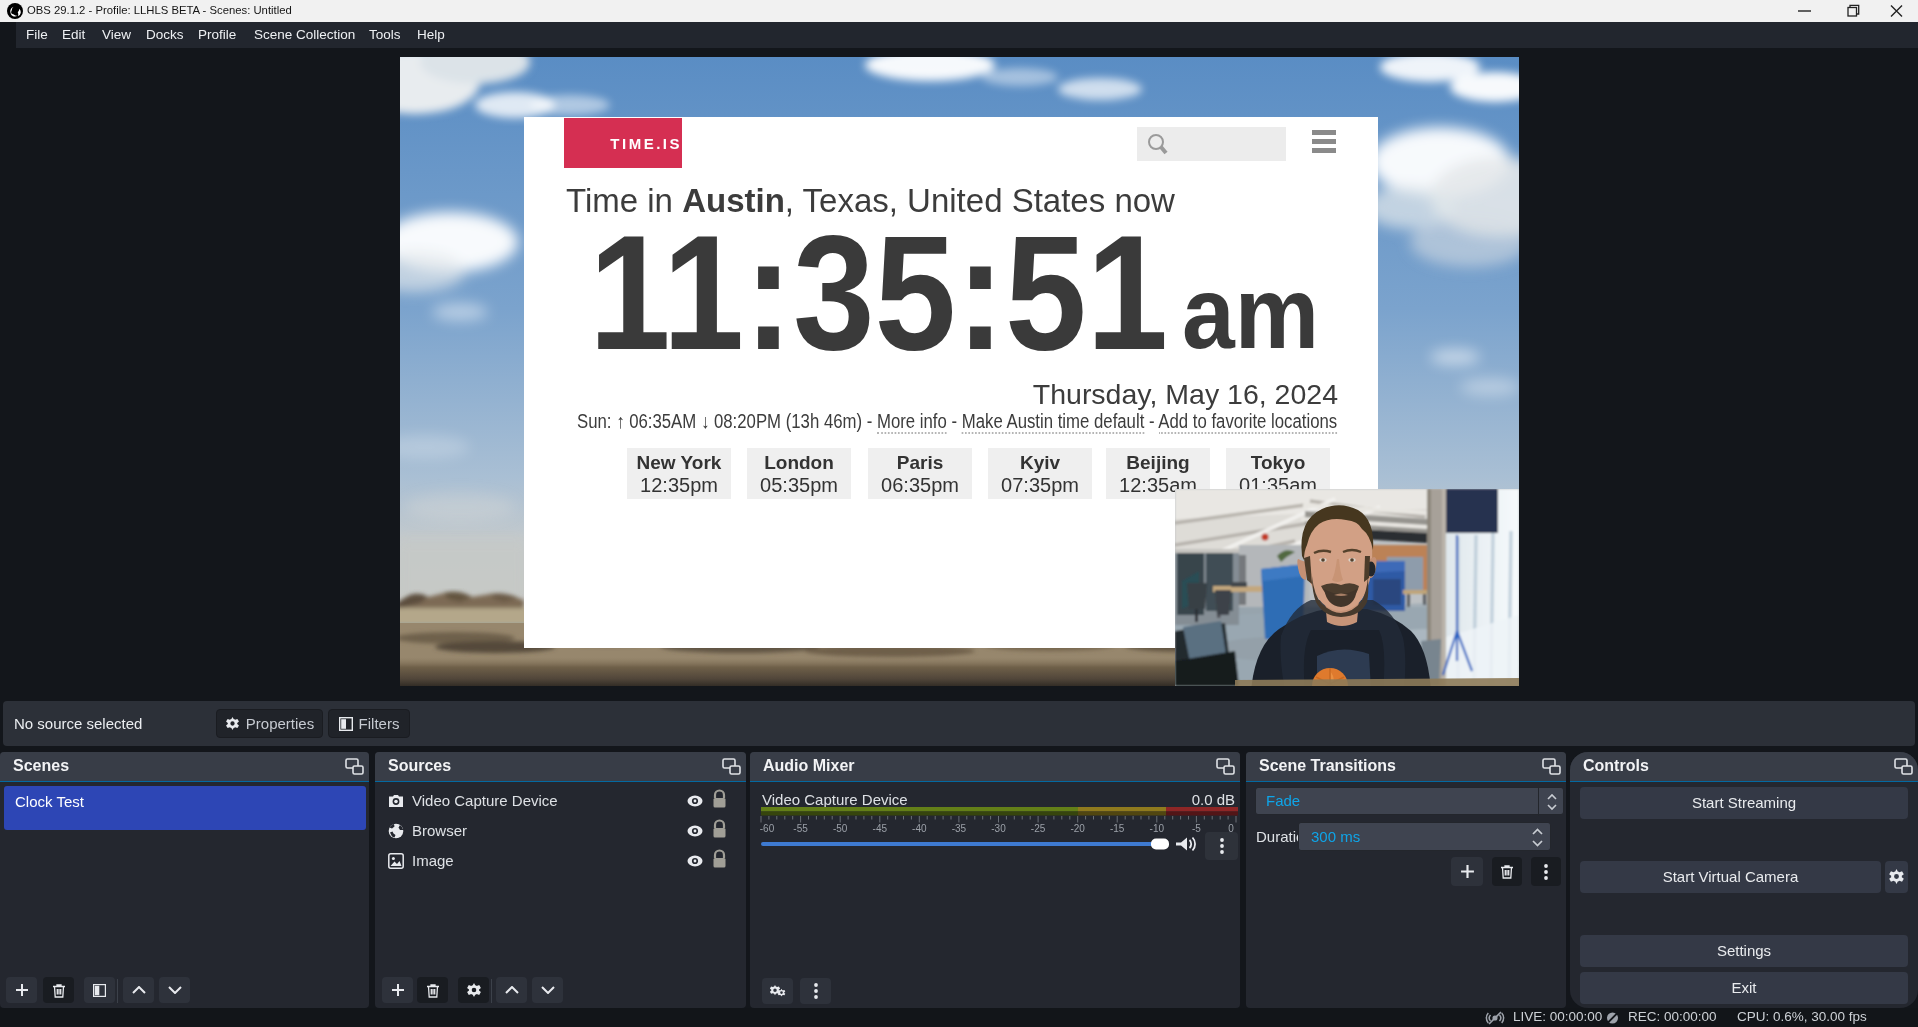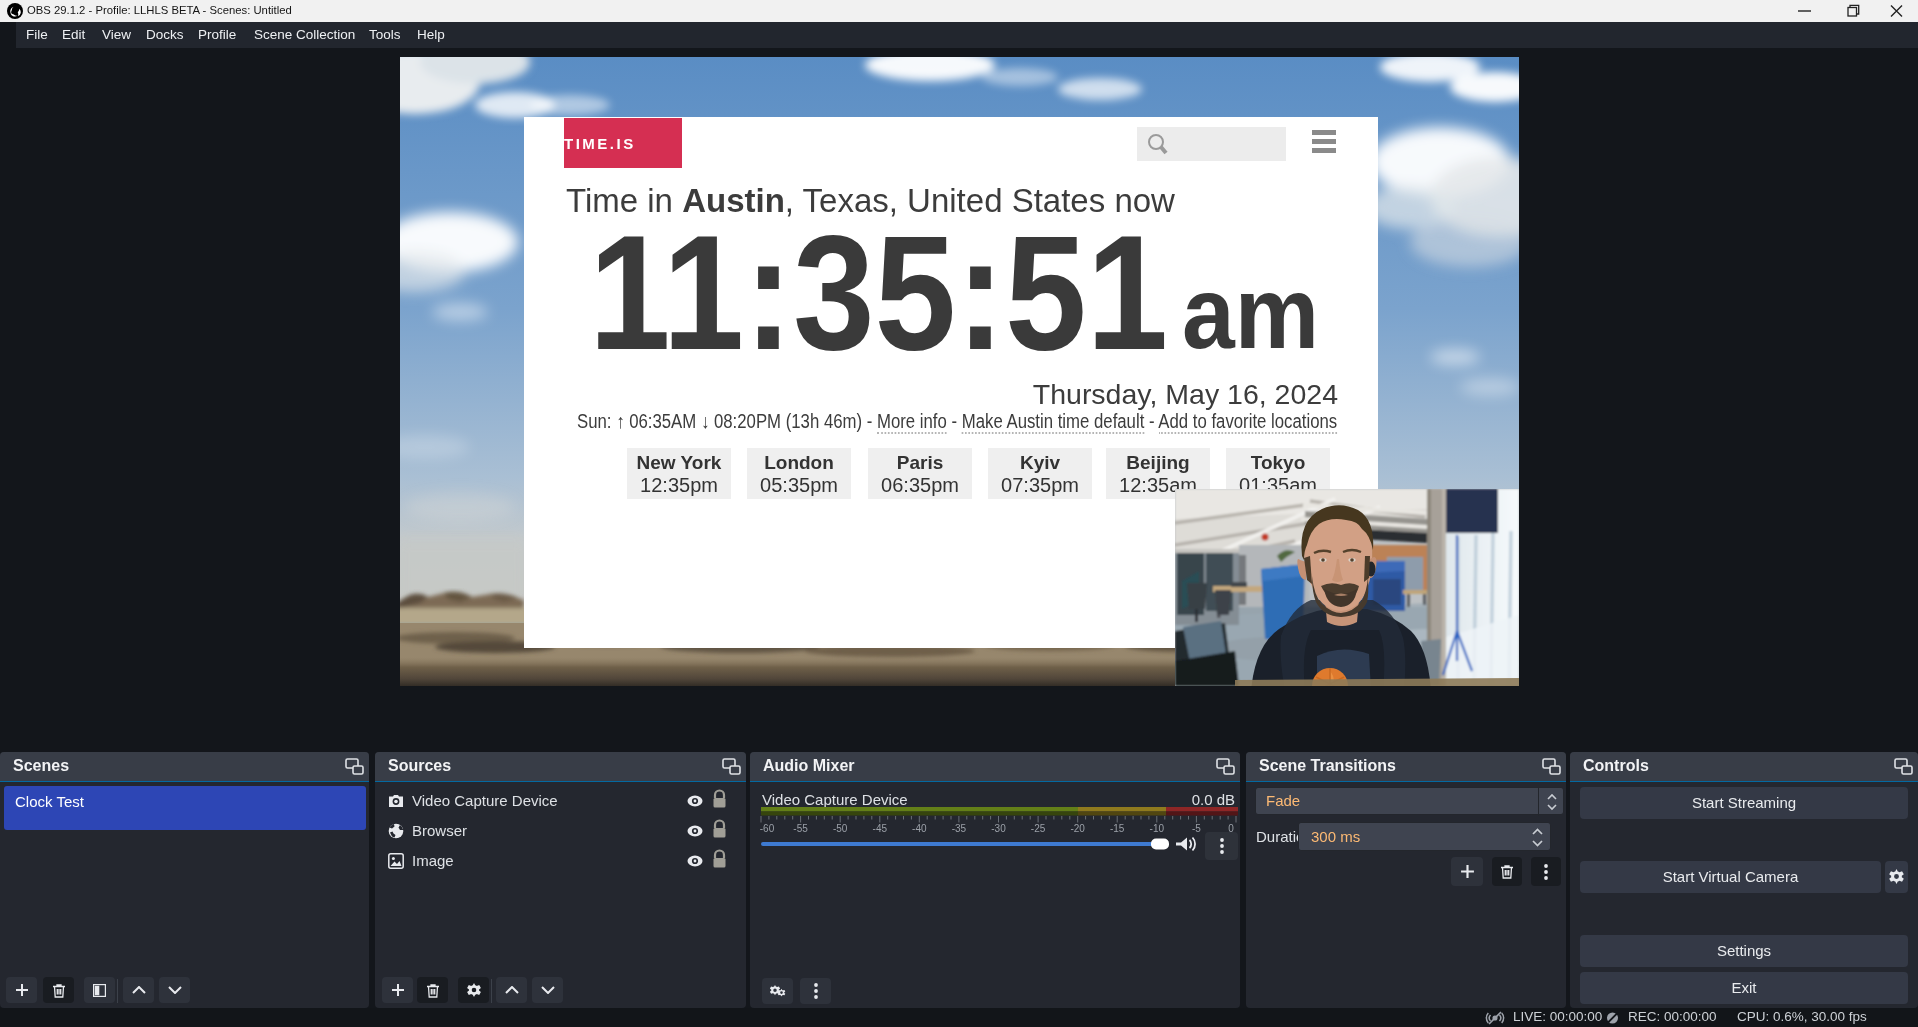--- a/index.html
+++ b/index.html
@@ -12,21 +12,21 @@
 #titletext { position:absolute; left:27px; top:4px; font-size:11.3px; color:#151515; }
 .winbtn { position:absolute; top:0; width:45px; height:22px; color:#222; }
 
 
 #menubar { position:absolute; left:16px; top:22px; width:1918px; height:26px; background:#22262e; }
 .menuitem { position:absolute; top:5px; font-size:13.5px; color:#eef0f3; }
 
 
 #preview { position:absolute; left:400px; top:57px; width:1119px; height:629px; overflow:hidden; background:#6f9cc9; }
 #webpage { position:absolute; left:124px; top:60px; width:854px; height:531px; background:#fff; color:#333; }
-#timeisbox { position:absolute; left:40px; top:1px; width:118px; height:50px; background:#d52f52; display:flex; align-items:center; justify-content:flex-start; }
+#timeisbox { position:absolute; left:40px; top:1px; width:118px; height:50px; background:#d52f52; display:flex; align-items:center; justify-content:flex-end; }
 #timeisbox span { color:#fff; font-weight:bold; font-size:15px; letter-spacing:2.5px; }
 #searchbox { position:absolute; left:613px; top:10px; width:149px; height:34px; background:#ececec; }
 #h1line { position:absolute; left:42px; top:65px; font-size:33px; color:#3c3c3c; }
 #digits { position:absolute; left:65px; top:82px; font-size:163px; font-weight:bold; color:#3a3a3a; transform:scaleX(0.9); transform-origin:0 0; white-space:nowrap; }
 #ampm { position:absolute; left:658px; top:138px; font-size:102px; font-weight:bold; color:#3a3a3a; transform:scaleX(0.93); transform-origin:0 0; }
 #dateline { position:absolute; right:40px; top:261px; font-size:28.5px; color:#3c3c3c; }
 #sunline { position:absolute; left:53px; top:293px; font-size:20px; color:#3c3c3c; white-space:nowrap; transform:scaleX(0.838); transform-origin:0 50%; }
 .ulink { border-bottom:2px dotted #b5b5b5; }
 .citybox { position:absolute; top:331px; width:104px; height:51px; background:#efefef; text-align:center; }
 .citybox .cn { font-weight:bold; font-size:19px; color:#333; margin-top:4px; }
@@ -55,24 +55,24 @@
 .srow { position:absolute; left:0; width:371px; height:30px; }
 .srow .stxt { position:absolute; left:37px; top:6px; font-size:15px; color:#dee1e5; }
 
 
 #mixer { left:750px; width:490px; }
 #mixname { position:absolute; left:12px; top:39px; font-size:15px; color:#dee1e5; }
 #mixdb { position:absolute; right:5px; top:39px; font-size:15px; color:#dee1e5; }
 
 
 #transitions { left:1246px; width:320px; }
-.combo { position:absolute; background:#3f4450; border:1px solid #23262c; border-radius:3px; color:#fdba74; font-size:15px; }
-
-
-#controls { left:1570px; width:348px; }
+.combo { position:absolute; background:#3f4450; border:1px solid #23262c; border-radius:3px; color:#0ea5e9; font-size:15px; }
+
+
+#controls { left:1570px; width:348px;border-radius:18px; }
 .cbtn { position:absolute; left:10px; width:328px; height:32px; background:#343946; border-radius:4px; color:#e9ebee; font-size:15px; text-align:center; line-height:32px; }
 
 
 #statusbar { position:absolute; left:0; top:1008px; width:1918px; height:19px; background:#121519; }
 #statusbar span { position:absolute; top:1px; font-size:13.5px; color:#cdd1d6; }
 </style>
 </head>
 <body>
 <div id="root">
 
@@ -366,20 +366,36 @@
         <path d="M162 65 Q160 80 157 86 Q162 90 168 86 Q165 78 164 65 Z" fill="#c28c6b" opacity="0.6"></path>
         <path d="M137 82 Q139 102 147 110 Q157 119 166 119 Q178 118 186 108 Q192 98 193 82 Q194 100 192 108 Q186 122 166 123 Q148 122 141 108 Q137 98 137 82 Z" fill="#463a2d"></path>
         <path d="M146 92 Q156 87 166 91 Q176 87 184 92 Q182 101 176 103 Q166 99 157 103 Q150 101 146 92 Z" fill="#4c3d2e"></path>
         <path d="M149 95 Q166 105 182 95 Q180 112 166 113 Q152 112 149 95 Z" fill="#42352a"></path>
         <path d="M159 101 Q166 98 173 101 Q166 103 159 101 Z" fill="#a87f66"></path>
       </g>
       <path d="M60 191 L344 189 L344 197 L60 197 Z" fill="#8d7a58" opacity="0.9"></path>
     </svg>
   </div>
 
+  <div id="srcbar">
+    <span class="lbl">No source selected</span>
+    <div class="tbtn" style="left:213px;width:107px">
+      <svg width="15" height="15" viewBox="0 0 16 16">
+          <path d="M8 1 L9.2 3.2 A5 5 0 0 1 10.8 3.9 L13.2 3.1 L14.9 5.9 L13 7.4 A5 5 0 0 1 13 8.6 L14.9 10.1 L13.2 12.9 L10.8 12.1 A5 5 0 0 1 9.2 12.8 L8 15 L6.8 12.8 A5 5 0 0 1 5.2 12.1 L2.8 12.9 L1.1 10.1 L3 8.6 A5 5 0 0 1 3 7.4 L1.1 5.9 L2.8 3.1 L5.2 3.9 A5 5 0 0 1 6.8 3.2 Z M8 5.7 A2.3 2.3 0 1 0 8 10.3 A2.3 2.3 0 0 0 8 5.7 Z" fill="#e8eaee"></path>
+        </svg>
+      <span>Properties</span>
+    </div>
+    <div class="tbtn" style="left:325px;width:82px">
+      <svg width="14" height="14" viewBox="0 0 14 14">
+          <rect x="0.7" y="0.7" width="12.6" height="12.6" fill="none" stroke="#e8eaee" stroke-width="1.4"></rect>
+          <rect x="2.2" y="2.2" width="4.8" height="9.6" fill="#e8eaee"></rect>
+        </svg>
+      <span>Filters</span>
+    </div>
+  </div>
 
   <div class="panel" id="scenes">
     <div class="phead">
         <span class="ptitle">Scenes</span>
       <svg class="popout" viewBox="0 0 19 17">
           <rect x="1" y="1" width="12" height="9" rx="1.5" fill="none" stroke="#dfe2e6" stroke-width="1.6"></rect>
           <rect x="8" y="8" width="10" height="8" rx="1.5" fill="#383d47" stroke="#dfe2e6" stroke-width="1.6"></rect>
         </svg>
     </div>
     <div id="scenerow1">Clock Test</div>

